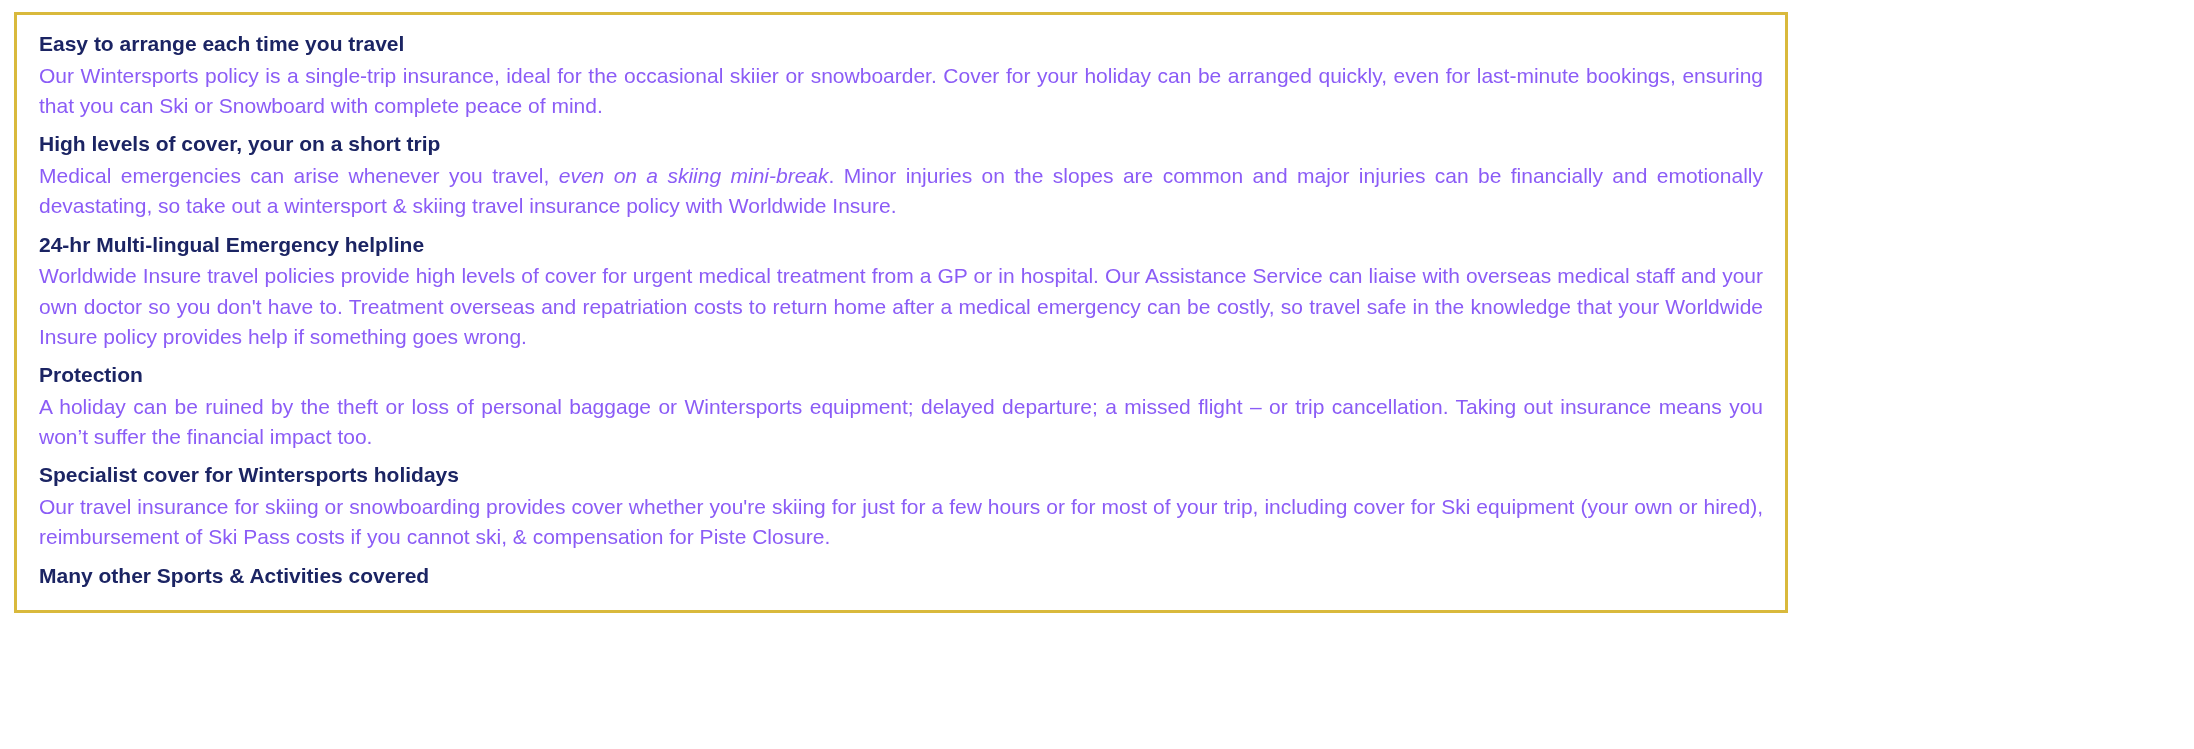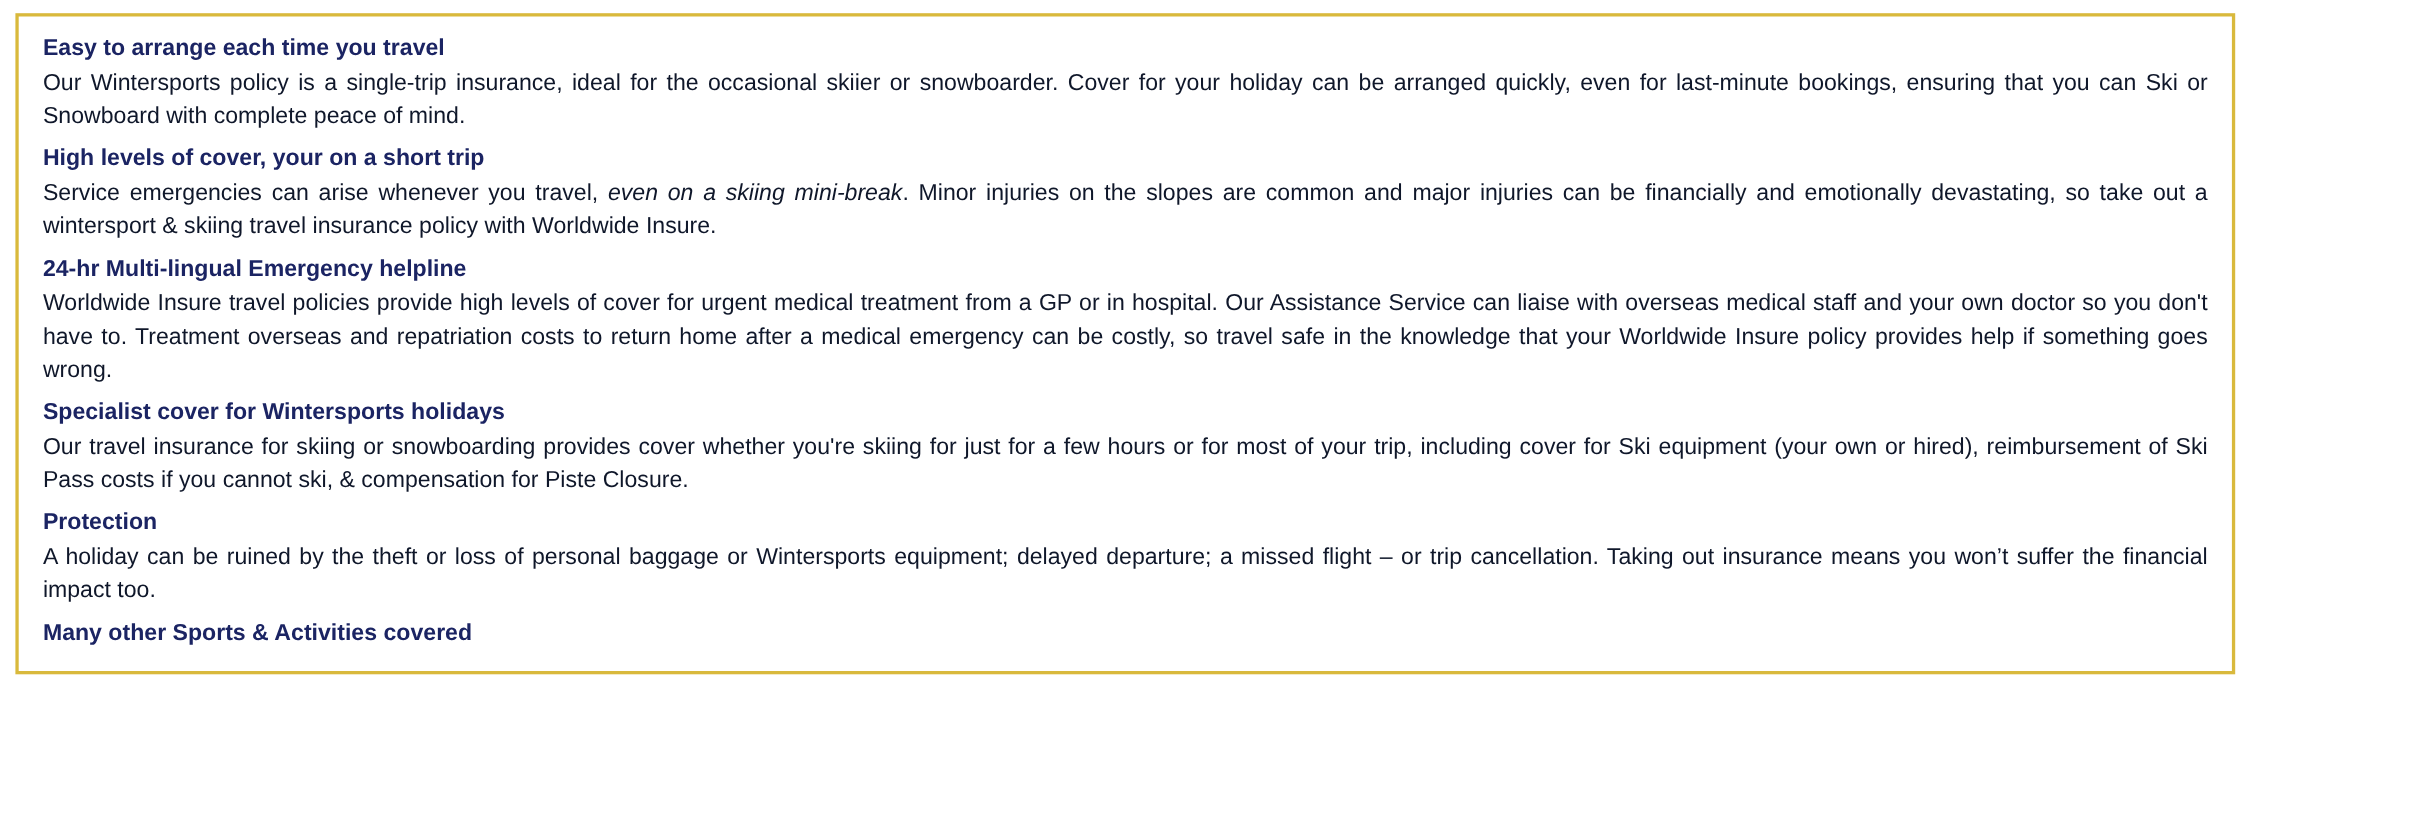--- a/index.html
+++ b/index.html
@@ -9,41 +9,41 @@
   }
   body {
     width: 2194px;
     height: 749px;
     font-family: "Liberation Sans", sans-serif;
     -webkit-font-smoothing: antialiased;
   }
   .panel {
     box-sizing: border-box;
     margin: 12px 14px;
-    width: 2018px;
+    width: 1774px;
     border: 3px solid #d9b93c;
     background: #ffffff;
     padding: 14px 22px 16px 22px;
   }
   .section {
     margin: 0 0 8px 0;
   }
   .section:last-child {
     margin-bottom: 4px;
   }
   .sec-heading {
     font-size: 21px;
     font-weight: bold;
     color: #1b2463;
     line-height: 1.42;
     margin: 0 0 2px 0;
   }
   .sec-body {
     font-size: 21px;
-    color: #0f172a;
+    color: #8b5cf6;
     line-height: 1.44;
     text-align: justify;
     text-justify: inter-word;
     margin: 0;
     hyphens: none;
   }
   .sec-body em {
     font-style: italic;
   }
   
@@ -53,35 +53,35 @@
 
 <div class="panel">
 
   <div class="section">
     <div class="sec-heading">Easy to arrange each time you travel</div>
     <p class="sec-body">Our Wintersports policy is a single-trip insurance, ideal for the occasional skiier or snowboarder. Cover for your holiday can be arranged quickly, even for last-minute bookings, ensuring that you can Ski or Snowboard with complete peace of mind.</p>
   </div>
 
   <div class="section">
     <div class="sec-heading">High levels of cover, your on a short trip</div>
-    <p class="sec-body"><span>Service emergencies can arise whenever you travel, </span><em>even on a skiing mini-break</em><span>. Minor injuries on the slopes are common and major injuries can be financially and emotionally devastating, so take out a wintersport &amp; skiing travel insurance policy with Worldwide Insure.</span></p>
+    <p class="sec-body"><span>Medical emergencies can arise whenever you travel, </span><em>even on a skiing mini-break</em><span>. Minor injuries on the slopes are common and major injuries can be financially and emotionally devastating, so take out a wintersport &amp; skiing travel insurance policy with Worldwide Insure.</span></p>
   </div>
 
   <div class="section">
     <div class="sec-heading">24-hr Multi-lingual Emergency helpline</div>
     <p class="sec-body">Worldwide Insure travel policies provide high levels of cover for urgent medical treatment from a GP or in hospital. Our Assistance Service can liaise with overseas medical staff and your own doctor so you don't have to. Treatment overseas and repatriation costs to return home after a medical emergency can be costly, so travel safe in the knowledge that your Worldwide Insure policy provides help if something goes wrong.</p>
   </div>
 
   <div class="section">
-    <div class="sec-heading">Specialist cover for Wintersports holidays</div>
-    <p class="sec-body">Our travel insurance for skiing or snowboarding provides cover whether you're skiing for just for a few hours or for most of your trip, including cover for Ski equipment (your own or hired), reimbursement of Ski Pass costs if you cannot ski, &amp; compensation for Piste Closure.</p>
+    <div class="sec-heading">Protection</div>
+    <p class="sec-body">A holiday can be ruined by the theft or loss of personal baggage or Wintersports equipment; delayed departure; a missed flight – or trip cancellation. Taking out insurance means you won’t suffer the financial impact too.</p>
   </div>
 
   <div class="section">
-    <div class="sec-heading">Protection</div>
-    <p class="sec-body">A holiday can be ruined by the theft or loss of personal baggage or Wintersports equipment; delayed departure; a missed flight – or trip cancellation. Taking out insurance means you won’t suffer the financial impact too.</p>
+    <div class="sec-heading">Specialist cover for Wintersports holidays</div>
+    <p class="sec-body">Our travel insurance for skiing or snowboarding provides cover whether you're skiing for just for a few hours or for most of your trip, including cover for Ski equipment (your own or hired), reimbursement of Ski Pass costs if you cannot ski, &amp; compensation for Piste Closure.</p>
   </div>
 
   <div class="section">
     <div class="sec-heading">Many other Sports &amp; Activities covered</div>
   </div>
 
 </div>
 
 </body></html>

